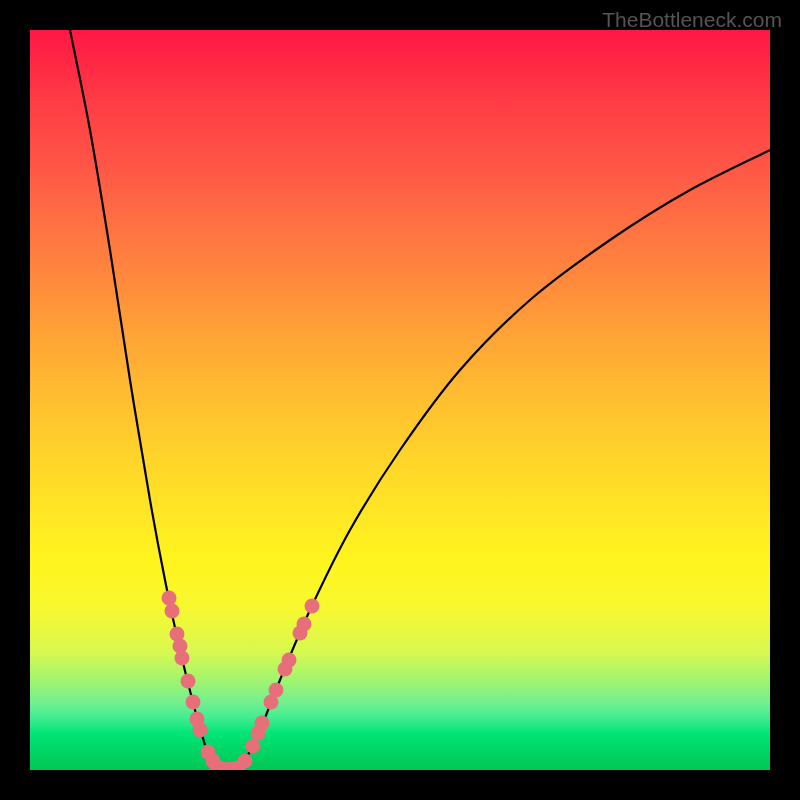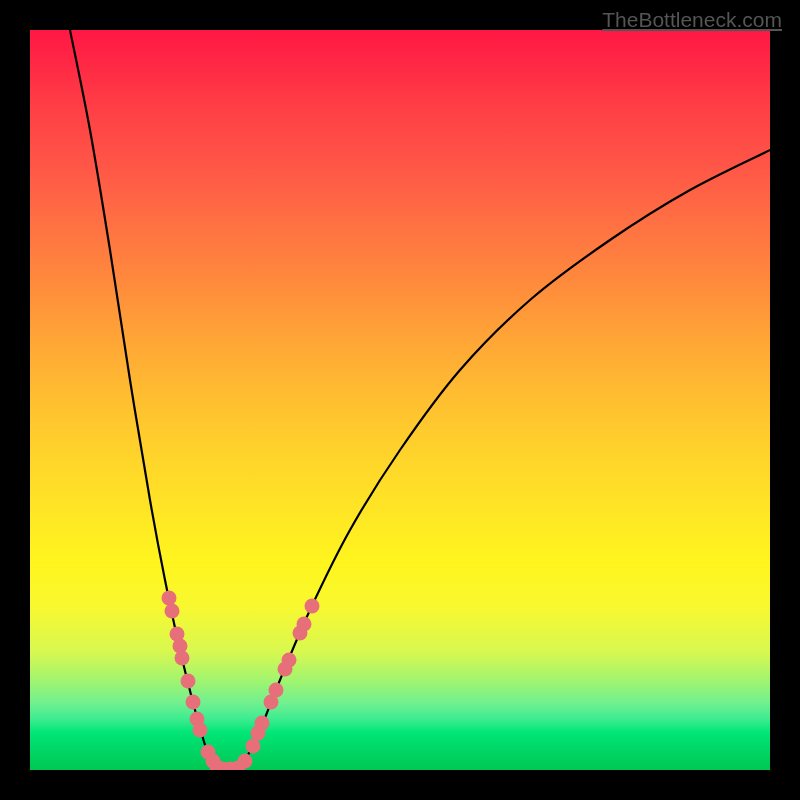--- a/index.html
+++ b/index.html
@@ -50,21 +50,20 @@
       overflow: hidden;
     }
     .watermark {
       position: absolute;
       top: 8px;
       right: 18px;
       font-size: 21px;
       font-weight: normal;
       color: #555;
       z-index: 10;
-      text-decoration: underline;
     }
     svg.curves {
       position: absolute;
       top: 0;
       left: 0;
       width: 740px;
       height: 740px;
     }
   </style>
 </head>

